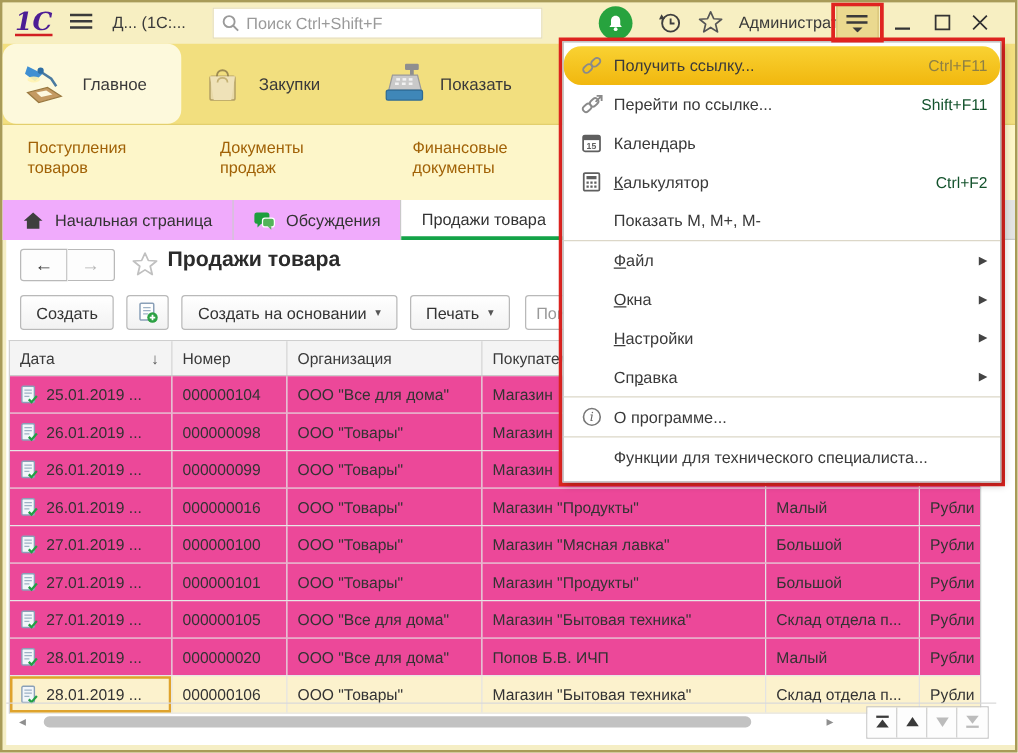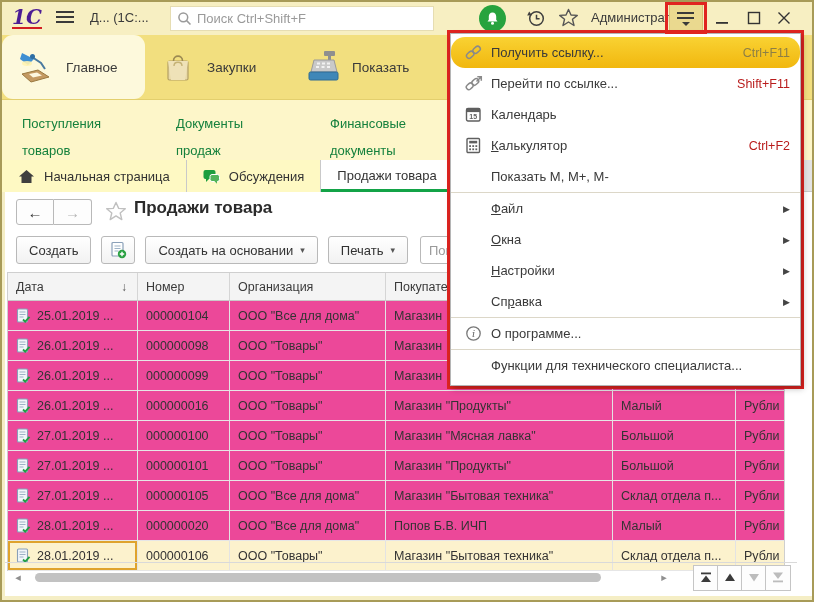--- a/index.html
+++ b/index.html
@@ -21,25 +21,25 @@
   .winctl { position:absolute; top:3px; width:24px; height:26px; display:flex; align-items:center; justify-content:center; }
 
   
   .ribbon { position:absolute; left:0; top:33px; width:100%; height:65px; background:#f2df7f; border-bottom:1px solid #e3cf6d; display:flex; }
   .rsection { width:143px; height:100%; display:flex; align-items:center; padding-left:16px; gap:12px; cursor:default; }
   .rsection.active { background:#fdf9dc;border-radius:11px; }
   .rsection .rlabel { font-size:13.5px; color:#3a3a3a; }
 
   
   .navlinks { position:absolute; left:0; top:98px; width:100%; height:60px; background:#fdf6c9; display:flex; padding:10px 0 0 20px; gap:42px; }
-  .navlink { font-size:13px; color:#15803d; max-width:112px; line-height:27px; cursor:pointer; }
+  .navlink { font-size:13px; color:#a16207; max-width:112px; line-height:16px; cursor:pointer; }
 
   
   .tabbar { position:absolute; left:0; top:158px; width:100%; height:32px; background:#e3e3e3; border-bottom:1px solid #c9c9c9; display:flex; }
-  .tab { height:32px; display:flex; align-items:center; padding:0 16px; gap:9px; border-right:1px solid #c9c9c9; background:#fef9c3; font-size:13px; color:#333; }
+  .tab { height:32px; display:flex; align-items:center; padding:0 16px; gap:9px; border-right:1px solid #c9c9c9; background:#f0abfc; font-size:13px; color:#333; }
   .tab.active { background:#fff; border-bottom:3px solid #13a347; padding-top:1px; }
   .tab .close { color:#555; font-size:14px; margin-left:4px; }
 
   
   .content { position:absolute; left:3px; top:190px; width:808px; height:404px; background:#fff; }
   .navrow { position:absolute; left:0; top:0; width:100%; height:40px; }
   .histgroup { position:absolute; left:11px; top:7px; display:flex; }
   .histbtn { width:38px; height:26px; background:#fdfdfd; border:1px solid #b9b9b9; display:flex; align-items:center; justify-content:center; font-size:15px; }
   .histbtn.back { border-radius:3px 0 0 3px; color:#333; }
   .histbtn.fwd { border-radius:0 3px 3px 0; border-left:none; color:#b5b5b5; }
@@ -72,21 +72,21 @@
   .navbtns { display:flex; margin-left:22px; border:1px solid #c5c5c5; }
   .nbtn { width:24px; height:24px; display:flex; align-items:center; justify-content:center; background:#fdfdfd; border-right:1px solid #c5c5c5; }
   .nbtn:last-child { border-right:none; }
 
   
   .dropwrap { position:absolute; left:445px; top:28px; width:357px; height:359px; border:3px solid #e02420; z-index:50; }
   .dropdown { width:100%; height:100%; background:#fff; border:1px solid #b5b5b5; box-shadow:2px 3px 6px rgba(0,0,0,.25); padding-top:3px; }
   .mi { height:31px; display:flex; align-items:center; padding:0 10px 0 14px; font-size:13px; color:#3a3a3a; }
   .mi .mico { width:26px; flex:none; display:flex; align-items:center; }
   .mi .mlabel { flex:none; }
-  .mi .sc { margin-left:auto; color:#b91c1c; font-size:12.5px; }
+  .mi .sc { margin-left:auto; color:#14532d; font-size:12.5px; }
   .mi .sub { margin-left:auto; color:#444; font-size:9px; }
   .mi.hl { background:linear-gradient(#f9d233,#f1b70e);border-radius:14px; }
   .mi.hl .sc { color:#8d7f45; }
   .msep { height:1px; background:#dcd7c8; margin:0; }
   .mi u { text-decoration:underline; }
 
   
   .btn-annot { position:absolute; left:663px; top:0px; width:42px; height:32px; border:3px solid #e02420; z-index:60; pointer-events:none; }
 
   svg { display:block; }

